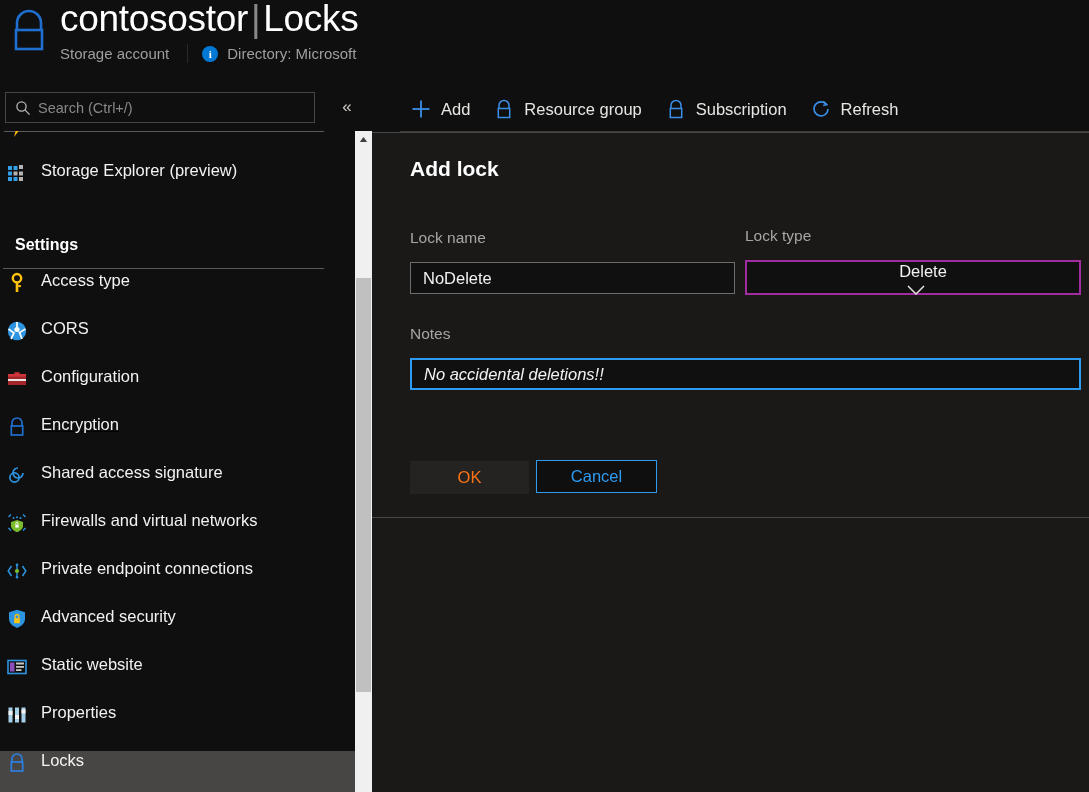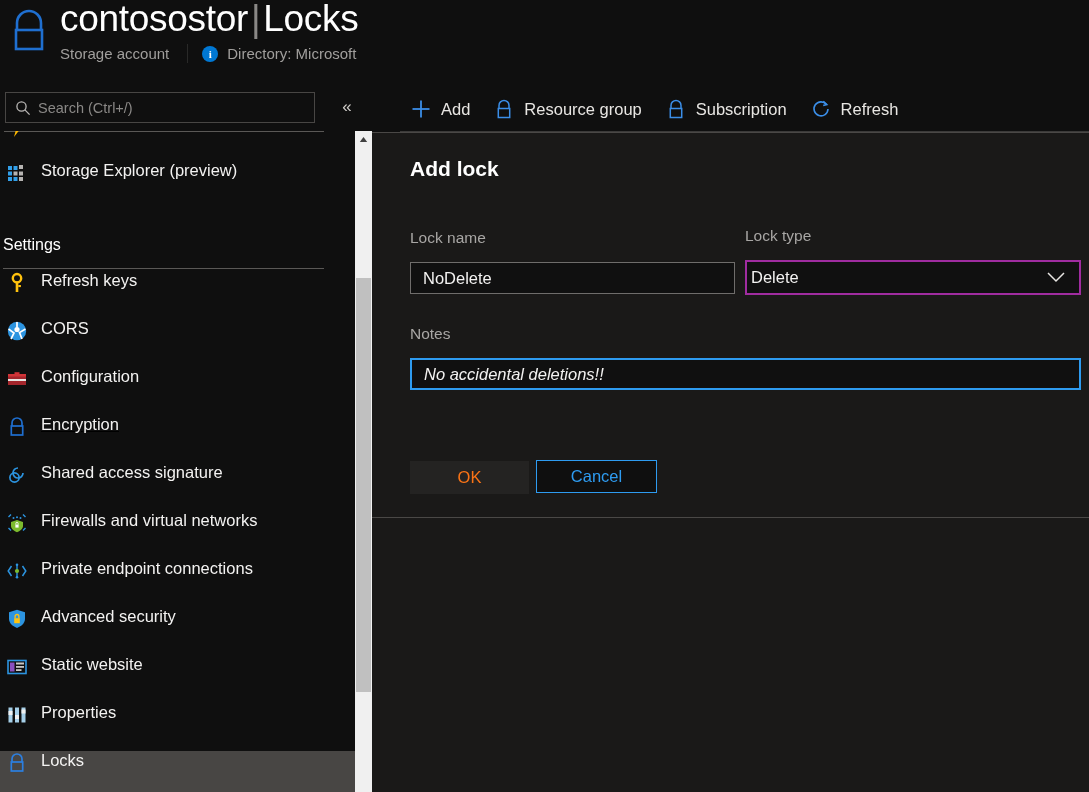--- a/index.html
+++ b/index.html
@@ -47,42 +47,42 @@
   
   .sidebar { position: absolute; left: 0; top: 131px; width: 355px; height: 661px;
              background: #0f0f0f; overflow: hidden; }
   .sb-topline { position: absolute; left: 4px; top: 0px; width: 320px; height: 1px; background: #5a5856; }
   .nav-item { position: absolute; left: 0; width: 355px; height: 48px; display: flex;
               align-items: flex-start; cursor: pointer; }
   .nav-item .ico { width: 24px; height: 24px; margin-left: 5px; margin-right: 12px;
                    display: flex; align-items: center; justify-content: center; flex: none; }
   .nav-item .lbl { font-size: 16.5px; color: #f3f2f1; white-space: nowrap; }
   .nav-item.selected { background: #484644; }
-  .group-hd { position: absolute; left: 3px; font-size: 16px; font-weight: normal; color: #ffffff; }
+  .group-hd { position: absolute; left: 15px; font-size: 16px; font-weight: bold; color: #ffffff; }
   .group-rule { position: absolute; left: 3px; width: 321px; height: 1px; background: #5a5856; }
 
   
   .sb-track { position: absolute; left: 355px; top: 131px; width: 17px; height: 661px; background: #f0f0f0; }
   .sb-up { position: absolute; left: 355px; top: 131px; width: 17px; height: 17px; background: #f0f0f0;
            display: flex; align-items: center; justify-content: center; cursor: pointer; }
   .sb-thumb { position: absolute; left: 356px; top: 278px; width: 15px; height: 414px;
               background: #c0c0c0; cursor: pointer; }
 
   
   .panel { position: absolute; left: 372px; top: 133px; width: 717px; height: 659px; background: #1a1918; }
   .panel-line-top { position: absolute; left: 372px; top: 132px; width: 717px; height: 2px; background: #4a4846; }
   .panel-title { position: absolute; left: 410px; top: 157px; font-size: 21px; font-weight: bold; color: #ffffff; }
 
   .fld-label { position: absolute; font-size: 15.5px; color: #a8a6a4; }
   .txtbox { position: absolute; background: #101010; border: 1px solid #6f6d6b;
             font-size: 16.5px; color: #f3f2f1; padding-left: 12px; display: flex; align-items: center; }
   .txtbox.focused { border: 2px solid #2e9bf0; font-style: italic; }
   .ddbox { position: absolute; background: #101010; border: 2px solid #a02ca0;
-           font-size: 16.5px; color: #f3f2f1; padding-left: 4px; display: flex;
-           align-items: center; justify-content: space-between; cursor: pointer; }
+           font-size: 16.5px; color: #f3f2f1; padding-left: 20px; display: flex;
+           align-items: center; justify-content: space-between; cursor: pointer; flex-direction: column; }
   .ddbox .chev { margin-right: 14px; }
 
   .btn { position: absolute; height: 33px; display: flex; align-items: center;
          justify-content: center; font-size: 16.5px; cursor: pointer; }
   .btn-ok { background: #242322; color: #f97316; border: 1px solid #242322; }
   .btn-cancel { background: #0f0f0f; color: #2e9bf0; border: 1px solid #2e9bf0; }
 
   .panel-divider { position: absolute; left: 372px; top: 517px; width: 717px; height: 1px; background: #4a4846; }
 </style>
 </head>
@@ -193,21 +193,21 @@
     <div class="group-rule" style="top:137px;"></div>
 
     <div class="nav-item" style="top:140px;">
       <span class="ico">
         <svg width="22" height="22" viewBox="0 0 22 22">
           <circle cx="11" cy="6.2" r="4.2" fill="none" stroke="#ffc20e" stroke-width="2.4"></circle>
           <rect x="9.7" y="9.5" width="2.6" height="10.5" fill="#ffc20e"></rect>
           <rect x="12.3" y="13" width="2.6" height="2.1" fill="#ffc20e"></rect>
         </svg>
       </span>
-      <span class="lbl">Refresh keys</span>
+      <span class="lbl">Access type</span>
     </div>
 
     <div class="nav-item" style="top:188px;">
       <span class="ico">
         <svg width="22" height="22" viewBox="0 0 22 22">
           <circle cx="11" cy="11" r="9.2" fill="#2c94e0"></circle>
           <path d="M2.5 9 L8 13 L5 19 M19.5 9 L13.5 12.5 L16 19 M11 2 L11 7.5" stroke="#ffffff" stroke-width="1.7" fill="none"></path>
           <circle cx="11" cy="9.5" r="2.6" fill="#ffffff"></circle>
         </svg>
       </span>

